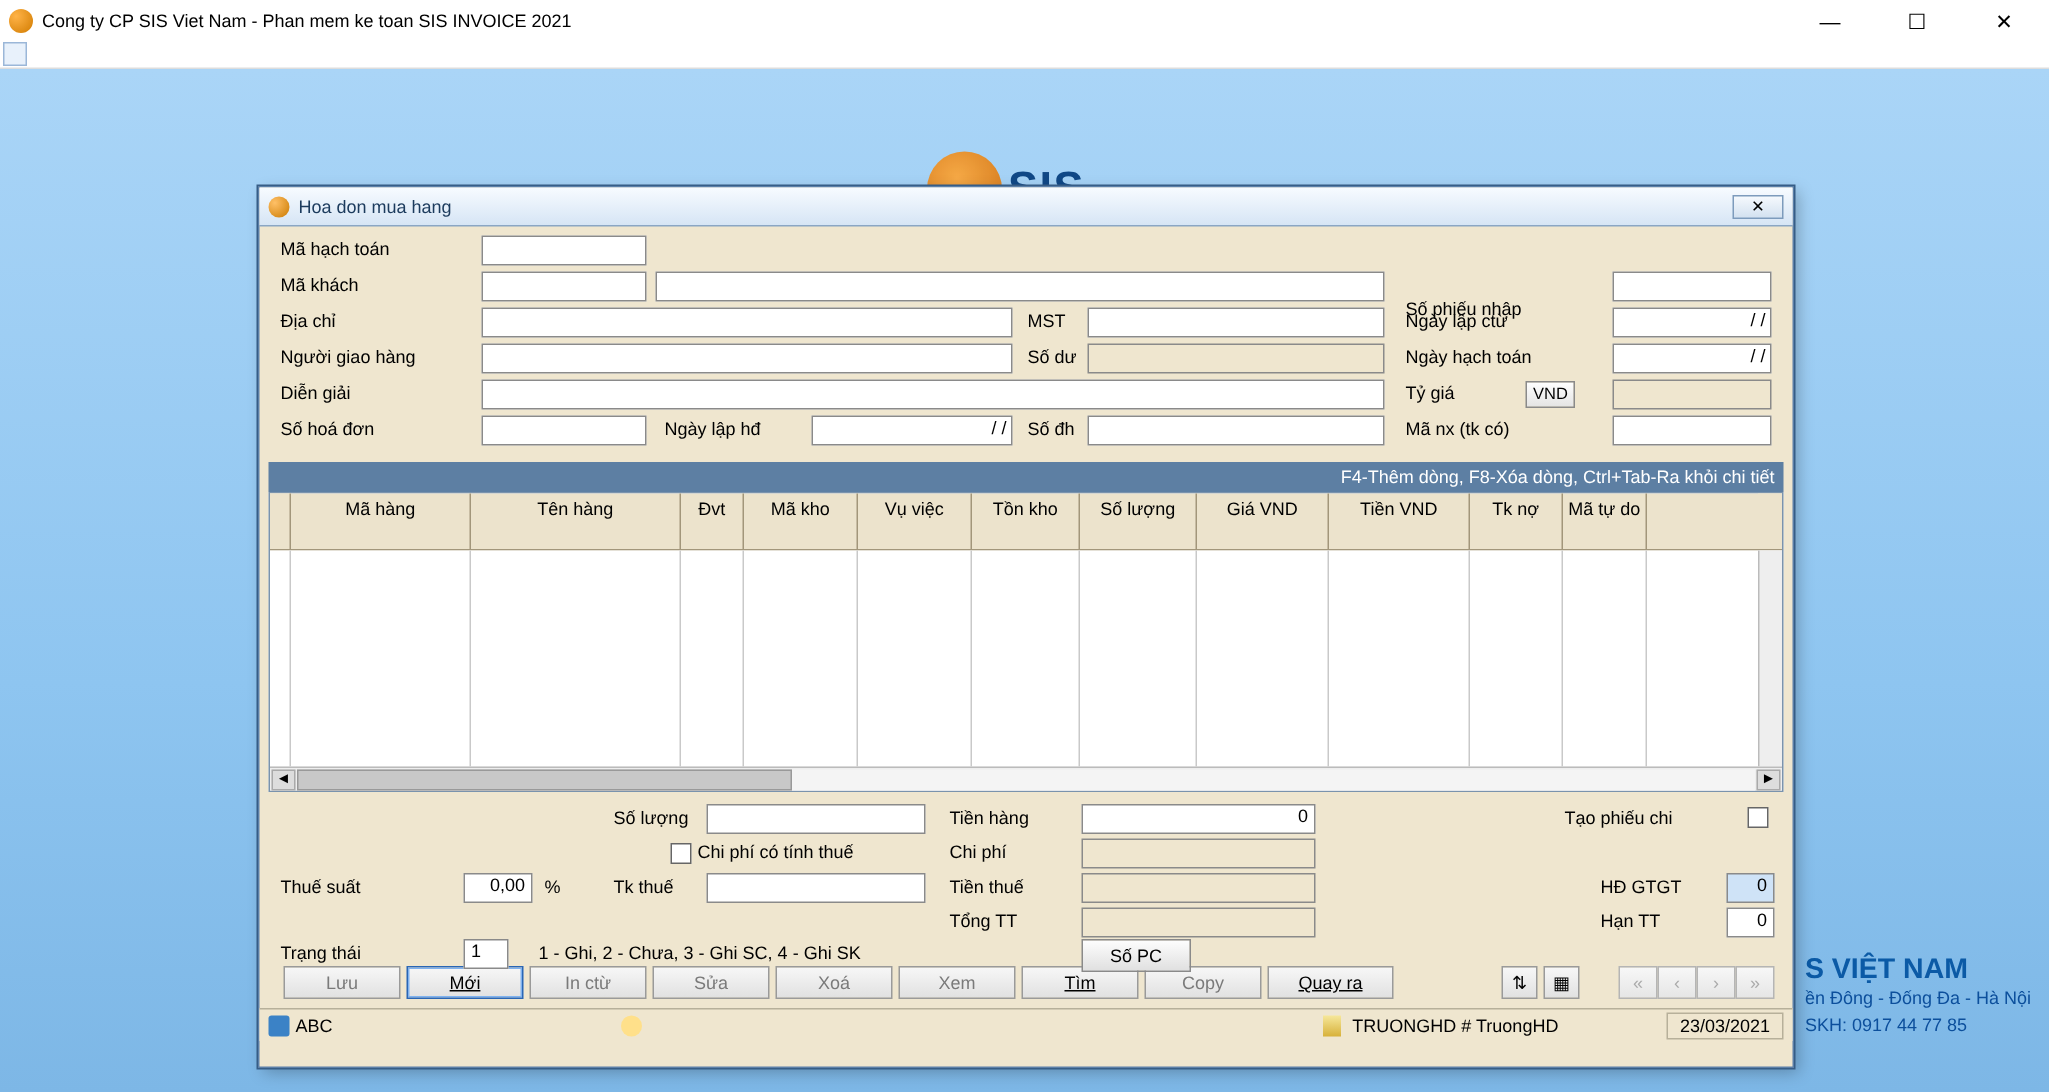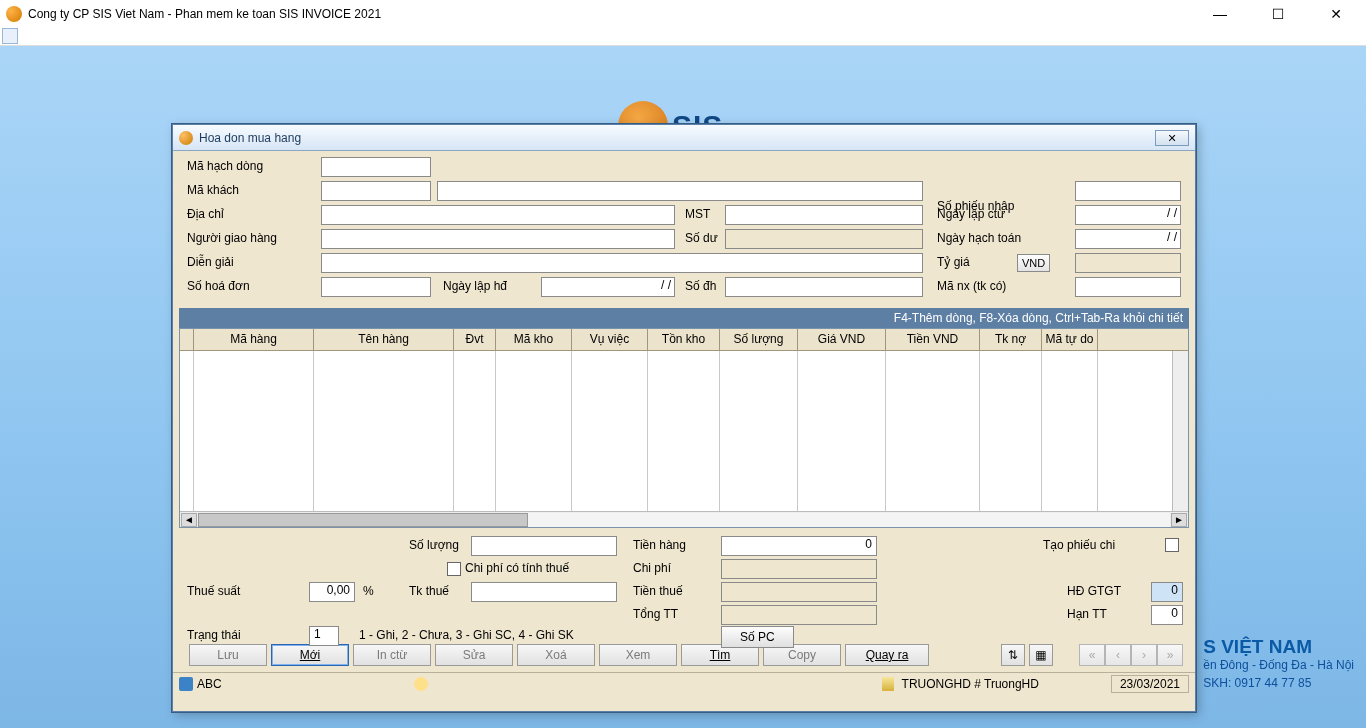--- a/index.html
+++ b/index.html
@@ -33,21 +33,21 @@
 
 .form-top { position:relative; height:152px; }
 .fld-label { position:absolute; color:#000; }
 .fld-input { position:absolute; background:#fff; border:1px solid #8a8a8a; height:20px; padding:0 3px; }
 .fld-input.ro { background:#efe6cf; }
 .btn-small { position:absolute; height:18px; border:1px solid #8a8a8a; background:linear-gradient(180deg,#fefefe,#e4e4e4); text-align:center; line-height:16px; padding:0 4px; font-size:11px; }
 
 .grid-hint { background:#5d7fa3; color:#fff; height:20px; line-height:20px; text-align:right; padding:0 6px; font-size:12px; margin:0 -2px;}
 .grid { border:1px solid #7a93ad; height:200px; margin:0 -2px; display:flex; flex-direction:column; background:#fff;}
 .grid-head { display:flex; background:#ece3cc; border-bottom:1px solid #a2967a; }
-.grid-head .gh { border-right:1px solid #a2967a; height:21px; line-height:21px; text-align:center; overflow:hidden; white-space:nowrap;}
+.grid-head .gh { border-right:1px solid #a2967a; height:37px; line-height:21px; text-align:center; overflow:hidden; white-space:nowrap;}
 .grid-head .gh.sel { width:14px; background:#ece3cc;}
 .grid-head .ghsb { width:16px; background:#ece3cc;}
 .grid-body { flex:1; display:flex; background:#fff;}
 .grid-body .colline { border-right:1px solid #c9c9c9; }
 .grid-body-container{ flex:1; position:relative;}
 .grid-scroll-v { width:16px; background:#eee; border-left:1px solid #bbb;}
 .grid-hscroll { height:16px; background:#eee; border-top:1px solid #bbb; display:flex; align-items:center;}
 .grid-hscroll .hsbtn{ width:16px;height:14px;background:#ddd;border:1px solid #aaa; margin:0 1px; text-align:center; line-height:12px;font-size:10px;}
 .grid-hscroll .hstrack{ flex:1; height:14px; background:#f4f4f4; position:relative;}
 .grid-hscroll .hsthumb{ position:absolute; left:0; top:0; height:14px; width:330px; background:#c8c8c8; border:1px solid #999;}
@@ -114,21 +114,21 @@
       <div class="dlg-title">
         <div class="dlg-icon"></div>
         <div class="dlg-text">Hoa don mua hang</div>
         <div class="dlg-close">✕</div>
       </div>
 
       <div class="dlg-body">
 
         <div class="form-top">
 
-          <div class="fld-label" style="left:6px; top:3px;">Mã hạch dòng</div>
+          <div class="fld-label" style="left:6px; top:3px;">Mã hạch toán</div>
           <div class="fld-input" style="left:140px; top:1px; width:110px;"></div>
 
           <div class="fld-label" style="left:6px; top:27px;">Mã khách</div>
           <div class="fld-input" style="left:140px; top:25px; width:110px;"></div>
           <div class="fld-input" style="left:256px; top:25px; width:486px;"></div>
 
           <div class="fld-label" style="left:6px; top:51px;">Địa chỉ</div>
           <div class="fld-input" style="left:140px; top:49px; width:354px;"></div>
           <div class="fld-label" style="left:504px; top:51px;">MST</div>
           <div class="fld-input" style="left:544px; top:49px; width:198px;"></div>

